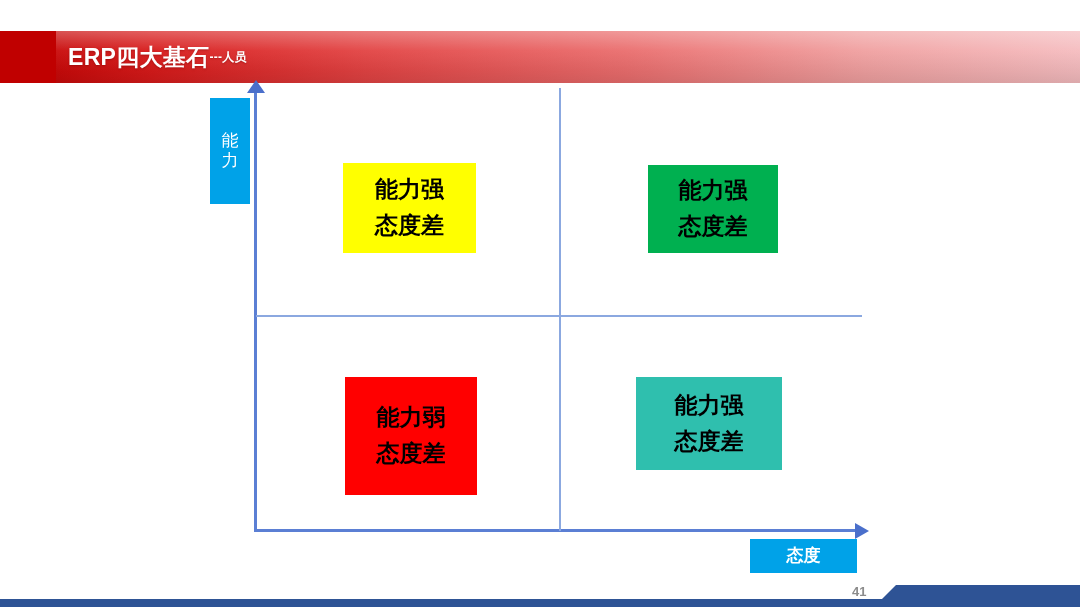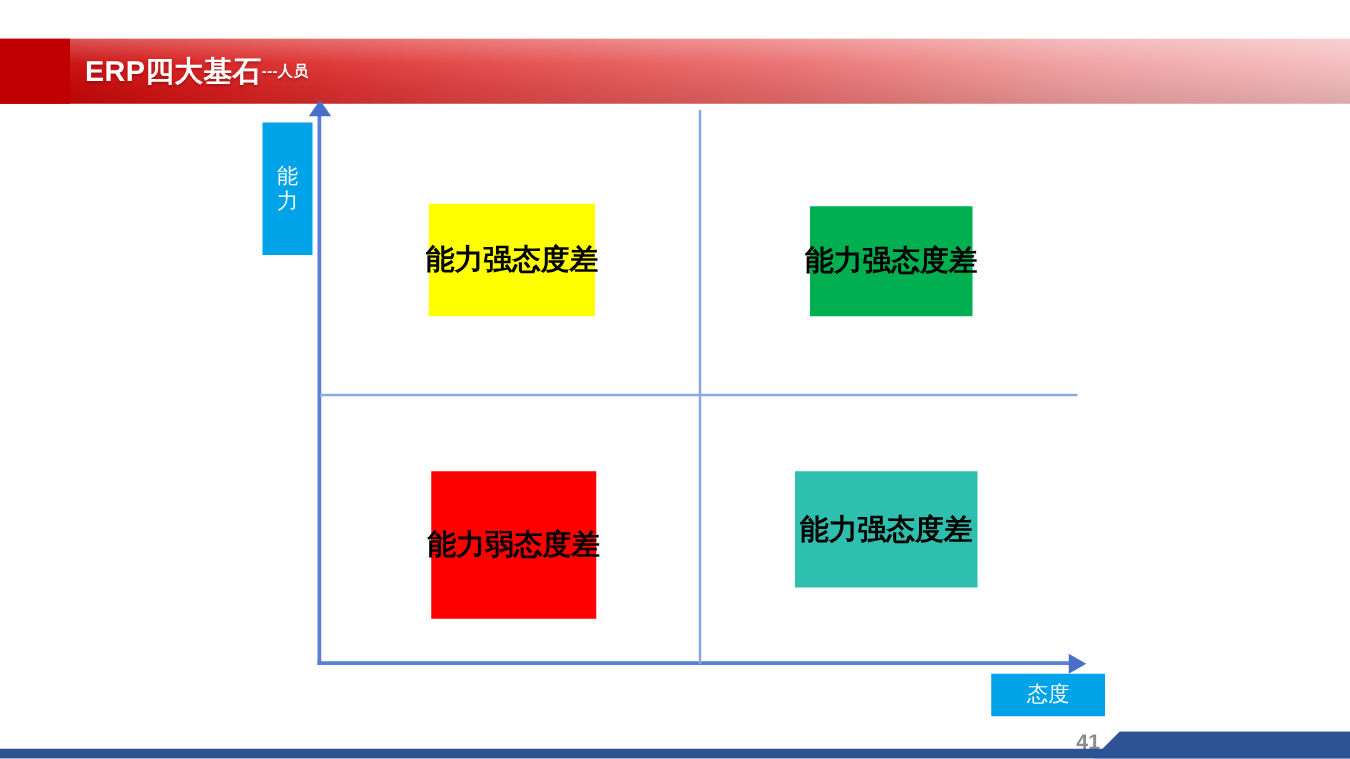--- a/index.html
+++ b/index.html
@@ -151,31 +151,32 @@
     top: 46px;
     width: 40px;
     height: 106px;
     writing-mode: horizontal-tb;
   }
   .axis-label-y span {
     display: block;
     text-align: center;
   }
   .axis-label-x {
-    left: 793px;
+    left: 750px;
     top: 487px;
-    width: 91px;
+    width: 107px;
     height: 34px;
+    font-weight: bold;
   }
 
   
   .qbox {
     position: absolute;
     display: flex;
-    flex-direction: row;
+    flex-direction: column;
     align-items: center;
     justify-content: center;
     color: #000000;
     font-weight: bold;
     font-size: 23px;
     line-height: 1.55;
   }
   .qbox span { display: block; white-space: nowrap; }
 
   .qbox-tl { left: 343px; top: 111px; width: 133px; height: 90px; background: #ffff00; }
@@ -199,23 +200,23 @@
     width: 206px;
     height: 22px;
     background: #2e5395;
     clip-path: polygon(22px 0, 206px 0, 206px 22px, 0 22px);
   }
   .page-number {
     position: absolute;
     left: 852px;
     top: 584px;
     width: 28px;
-    text-align: right;
+    text-align: left;
     color: #8c8c8c;
-    font-size: 17px;
+    font-size: 13px;
     font-weight: bold;
   }
 </style>
 </head>
 <body>
 
 <div class="slide">
 
   <div class="header-band">
     <div class="header-gradient"></div>

